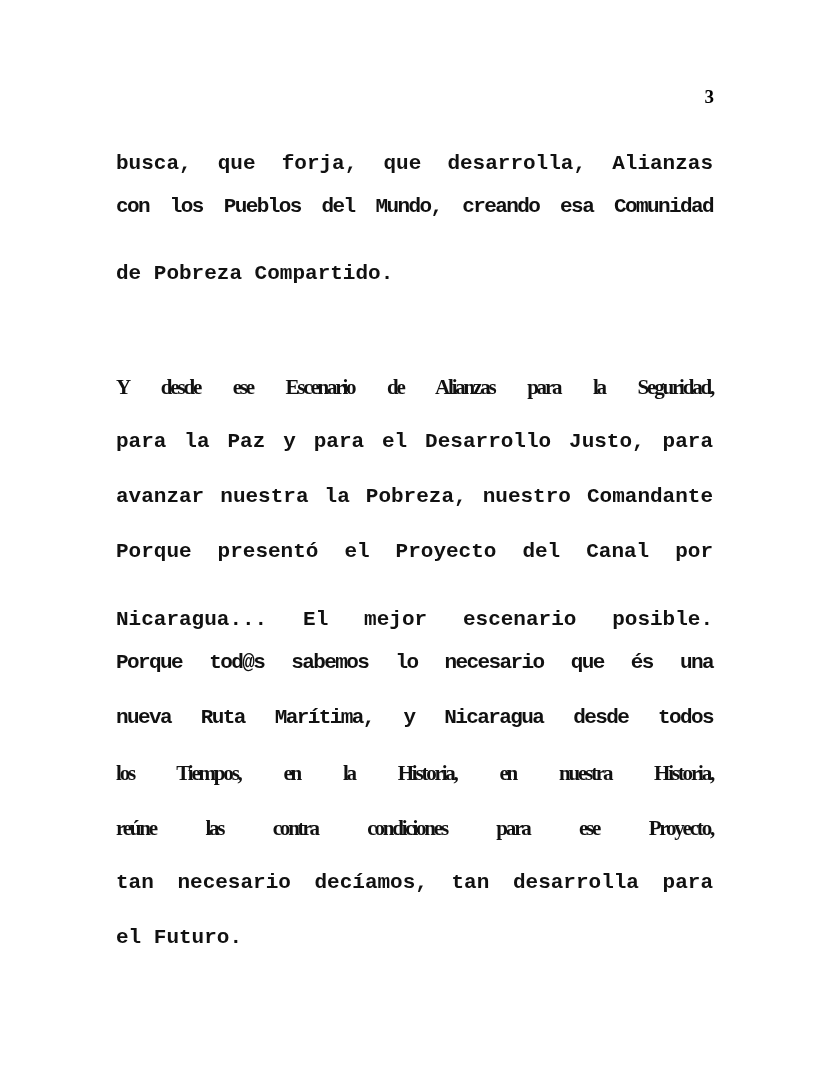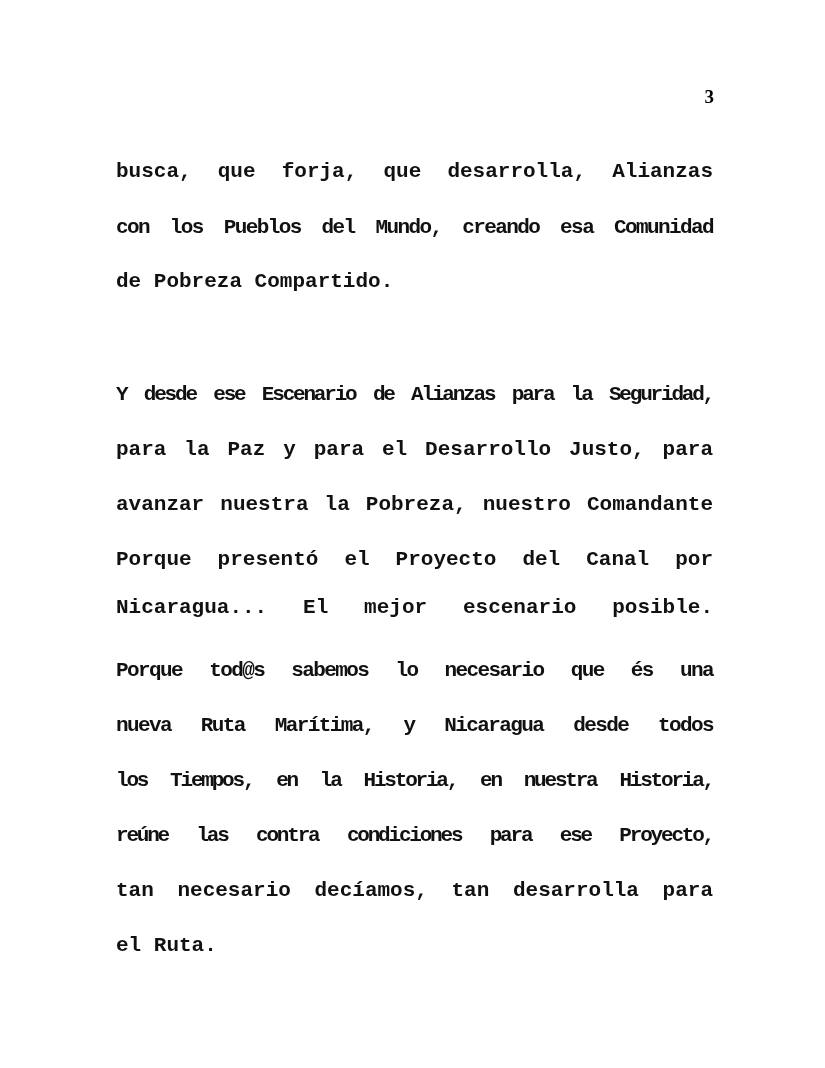--- a/index.html
+++ b/index.html
@@ -8,42 +8,42 @@
     position: absolute; left: 690px; top: 86px; width: 24px;
     text-align: right;
     font-family: "Liberation Serif", serif; font-weight: bold; font-size: 19px;
     color: #000;
   }
   .line {
     position: absolute; left: 116px; width: 597px;
     font-family: "Liberation Mono", monospace; font-weight: bold; font-size: 21px;
     color: #111; white-space: nowrap;
     text-align: justify; text-align-last: justify;
-    line-height: 24px; height: 24px; margin-top: 8px;
+    line-height: 24px; height: 24px;
   }
   .line.last { text-align-last: left; }
   .line.tight { letter-spacing: -1.6px; }
-  .line.tight2 { letter-spacing: -2.2px; }
+  .line.tight2 { letter-spacing: -2.2px; font-family: Liberation Serif, serif; }
 </style>
 </head>
 <body>
 
 <div class="page-number">3</div>
 
 <div>
   <div class="line" style="top:152px">busca, que forja, que desarrolla, Alianzas</div>
-  <div class="line tight" style="top:208px">con los Pueblos del Mundo, creando esa Comunidad</div>
+  <div class="line tight" style="top:195px">con los Pueblos del Mundo, creando esa Comunidad</div>
   <div class="line last" style="top:262px">de Pobreza Compartido.</div>
 </div>
 
 <div>
   <div class="line tight2" style="top:375px">Y desde ese Escenario de Alianzas para la Seguridad,</div>
   <div class="line" style="top:430px">para la Paz y para el Desarrollo Justo, para</div>
   <div class="line" style="top:485px">avanzar nuestra la Pobreza, nuestro Comandante</div>
   <div class="line" style="top:540px">Porque presentó el Proyecto del Canal por</div>
-  <div class="line" style="top:588px">Nicaragua... El mejor escenario posible.</div>
+  <div class="line" style="top:608px">Nicaragua... El mejor escenario posible.</div>
   <div class="line tight" style="top:651px">Porque tod@s sabemos lo necesario que és una</div>
   <div class="line tight" style="top:706px">nueva Ruta Marítima, y Nicaragua desde todos</div>
   <div class="line tight2" style="top:761px">los Tiempos, en la Historia, en nuestra Historia,</div>
   <div class="line tight2" style="top:816px">reúne las contra condiciones para ese Proyecto,</div>
   <div class="line" style="top:871px">tan necesario decíamos, tan desarrolla para</div>
-  <div class="line last" style="top:926px">el Ruta.</div>
+  <div class="line last" style="top:926px">el Futuro.</div>
 </div>
 
 </body></html>

